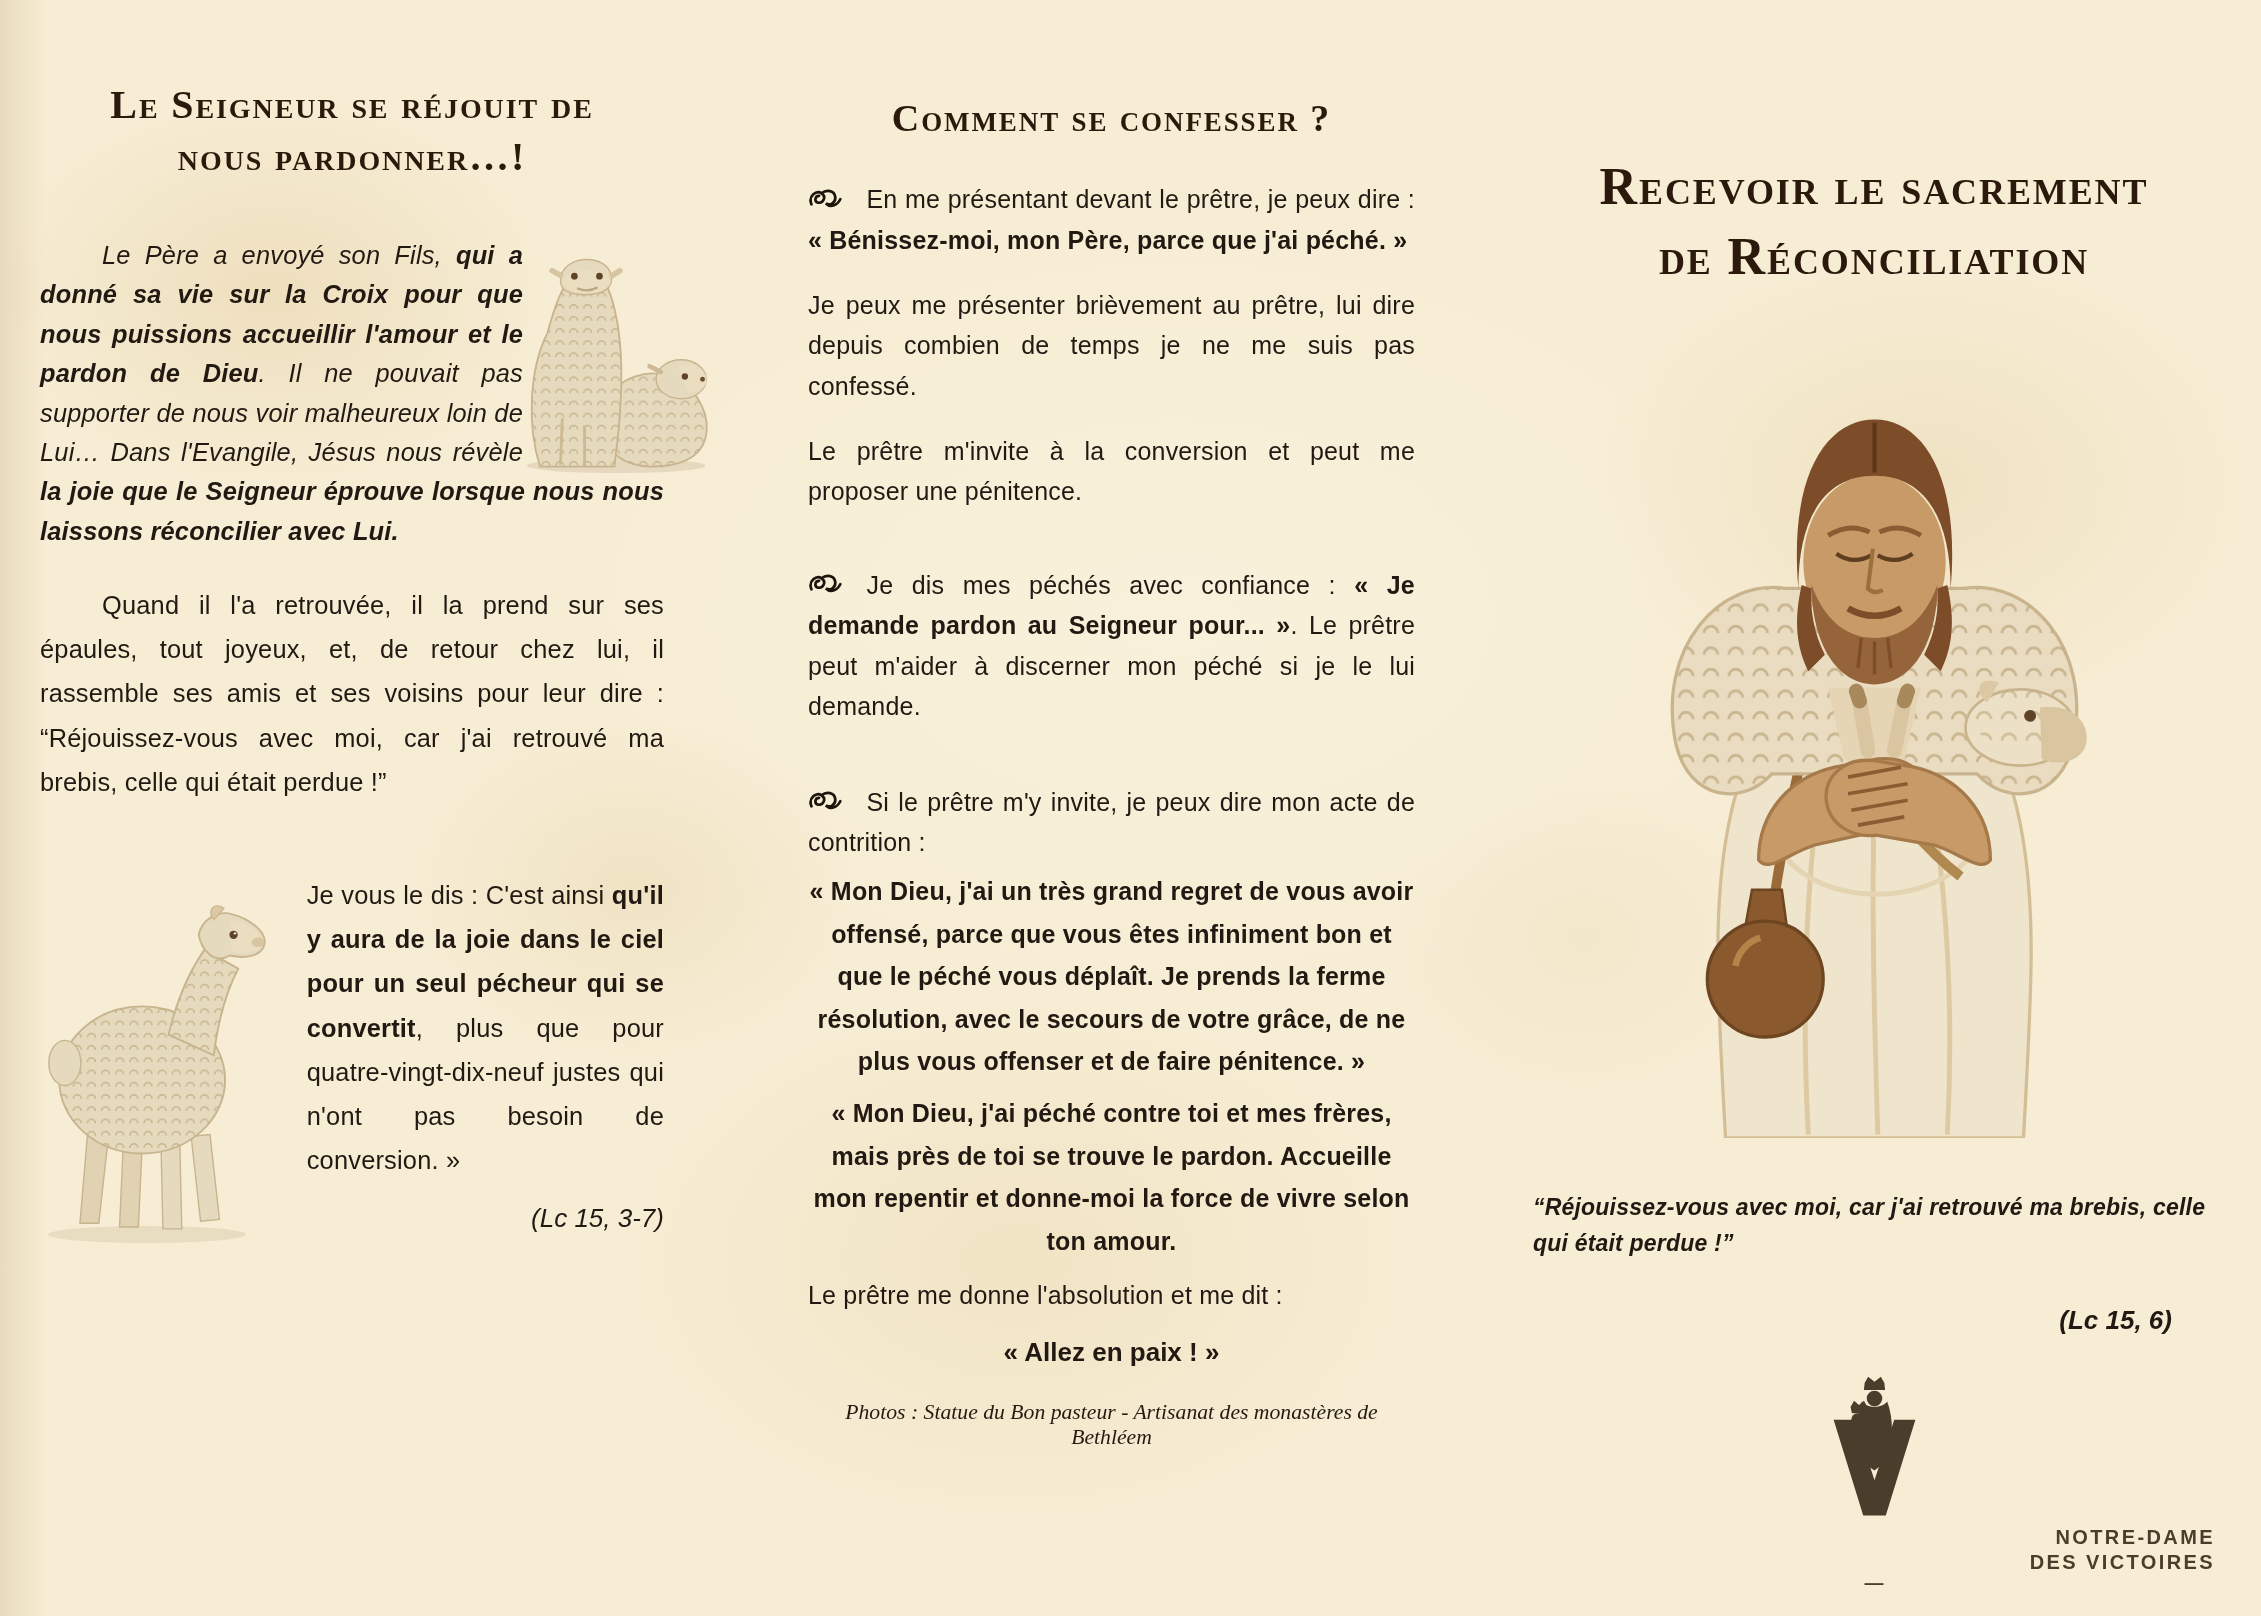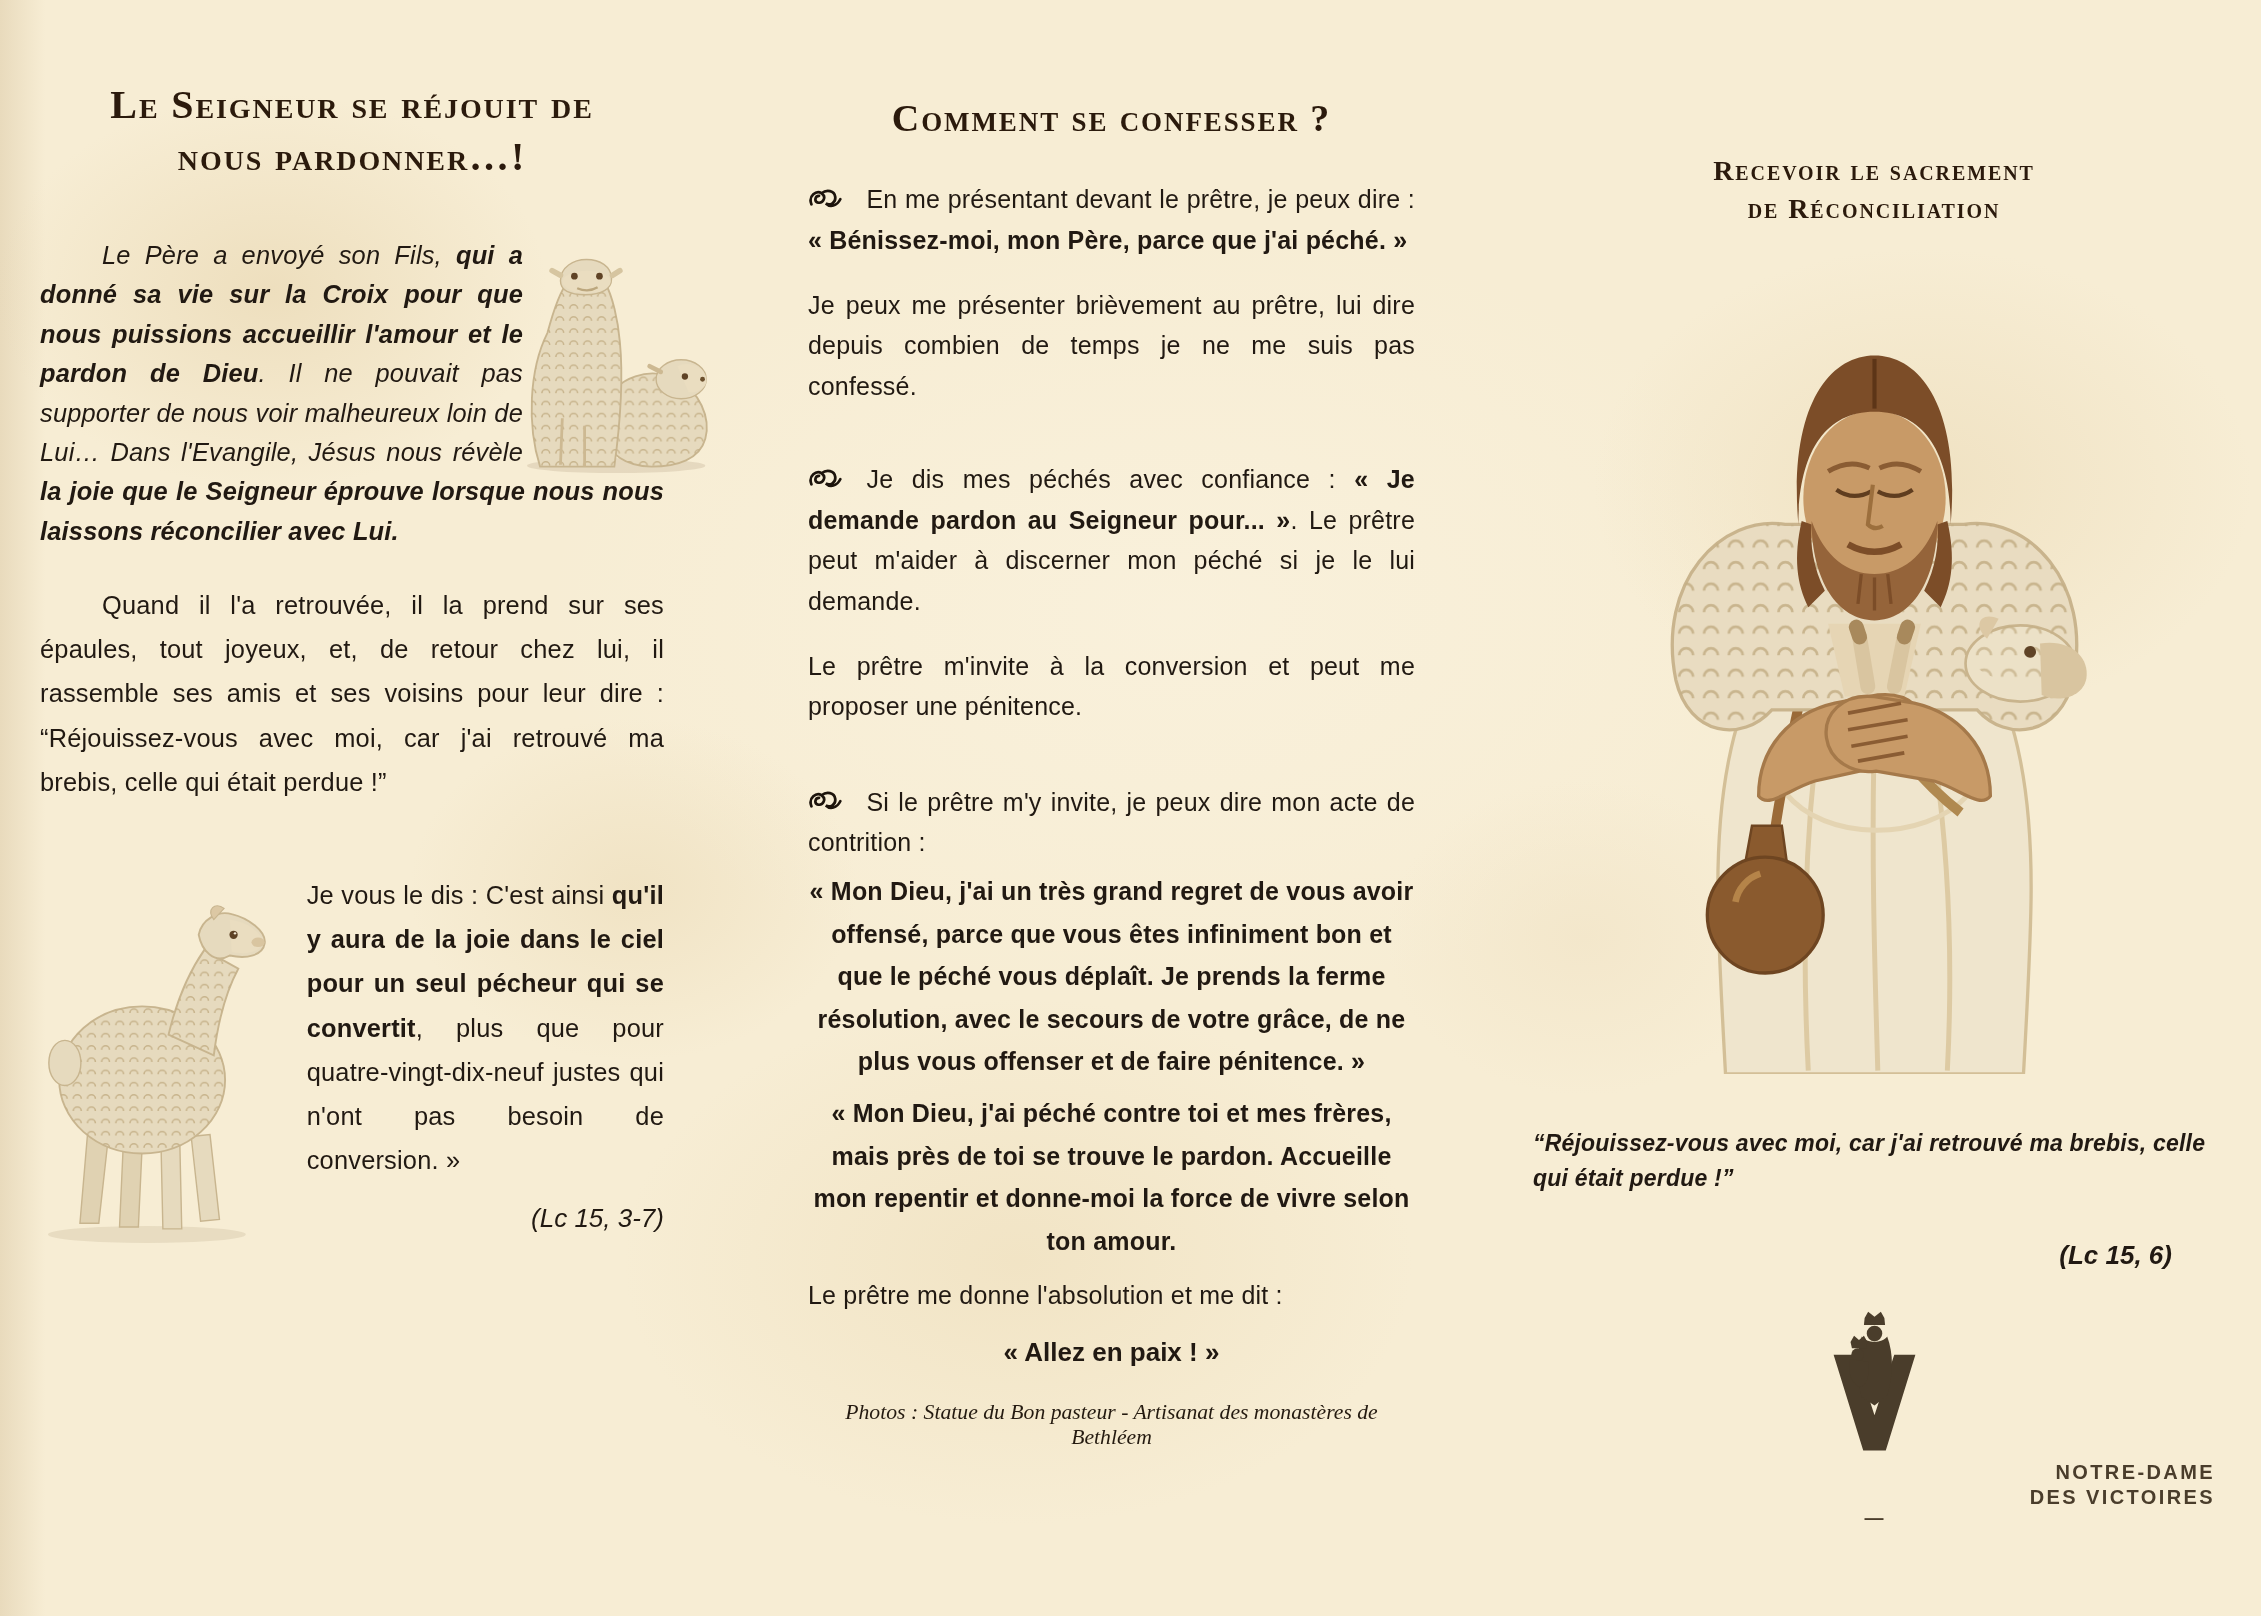--- a/index.html
+++ b/index.html
@@ -27,21 +27,21 @@
     font-family:"Liberation Serif", serif;
     font-variant:small-caps;
     font-weight:600;
     color:#2b1a0c;
     text-align:center;
     letter-spacing:1.9px;
     line-height:1.3;
   }
   #panel1 .h1{margin:66px 0 0 0;font-size:40px;}
   #panel2 .h1{margin:81px 0 0 0;font-size:38px;}
-  #panel3 .h1{margin:139px 0 0 0;font-size:28px;line-height:1.35;}
+  #panel3 .h1{margin:139px 0 0 0;font-size:52px;line-height:1.35;}
 
   p{margin:0;}
   .body-text{font-size:25.4px;line-height:1.55;text-align:justify;letter-spacing:0.2px;}
   .it{font-style:italic;}
   .bi{font-style:italic;font-weight:700;}
   .bd{font-weight:700;}
 
   
   .intro{margin-top:53px;text-indent:62px;}
   .sheep-wrap{float:right;width:141px;height:226px;position:relative;}
@@ -156,25 +156,25 @@
 
   <section class="panel" id="panel2">
     <h2 class="h1">Comment se confesser ?</h2>
 
     <p class="b-par m-b1"><svg class="orn" viewBox="0 0 40 28">
           <path d="M4,20 C0,10 10,3 16,7 C22,11 18,19 12,18 C7,17 8,10 13,10 M16,7 C22,2 31,4 32,11 C33,18 26,22 21,19 C26,24 34,22 38,14"></path>
         </svg><span>En me présentant devant le prêtre, je peux dire : </span><span class="bd">« Bénissez-moi, mon Père, parce que j'ai péché. »</span></p>
 
     <p class="b-par m-p1">Je peux me présenter brièvement au prêtre, lui dire depuis combien de temps je ne me suis pas confessé.</p>
 
+    <p class="b-par m-p2">Le prêtre m'invite à la conversion et peut me proposer une pénitence.</p>
+
     <p class="b-par m-b2"><svg class="orn" viewBox="0 0 40 28">
           <path d="M4,20 C0,10 10,3 16,7 C22,11 18,19 12,18 C7,17 8,10 13,10 M16,7 C22,2 31,4 32,11 C33,18 26,22 21,19 C26,24 34,22 38,14"></path>
         </svg><span>Je dis mes péchés avec confiance : </span><span class="bd">« Je demande pardon au Seigneur pour... »</span><span>. Le prêtre peut m'aider à discerner mon péché si je le lui demande.</span></p>
-
-    <p class="b-par m-p2">Le prêtre m'invite à la conversion et peut me proposer une pénitence.</p>
 
     <p class="b-par m-b3"><svg class="orn" viewBox="0 0 40 28">
           <path d="M4,20 C0,10 10,3 16,7 C22,11 18,19 12,18 C7,17 8,10 13,10 M16,7 C22,2 31,4 32,11 C33,18 26,22 21,19 C26,24 34,22 38,14"></path>
         </svg><span>Si le prêtre m'y invite, je peux dire mon acte de contrition :</span></p>
 
     <p class="prayer">« Mon Dieu, j'ai un très grand regret de vous avoir offensé, parce que vous êtes infiniment bon et que le péché vous déplaît. Je prends la ferme résolution, avec le secours de votre grâce, de ne plus vous offenser et de faire pénitence. »</p>
     <p class="prayer prayer2">« Mon Dieu, j'ai péché contre toi et mes frères, mais près de toi se trouve le pardon. Accueille mon repentir et donne-moi la force de vivre selon ton amour.</p>
     <p class="b-par m-p3">Le prêtre me donne l'absolution et me dit :</p>
     <p class="paix">« Allez en paix ! »</p>
     <p class="credit">Photos : Statue du Bon pasteur - Artisanat des monastères de Bethléem</p>

